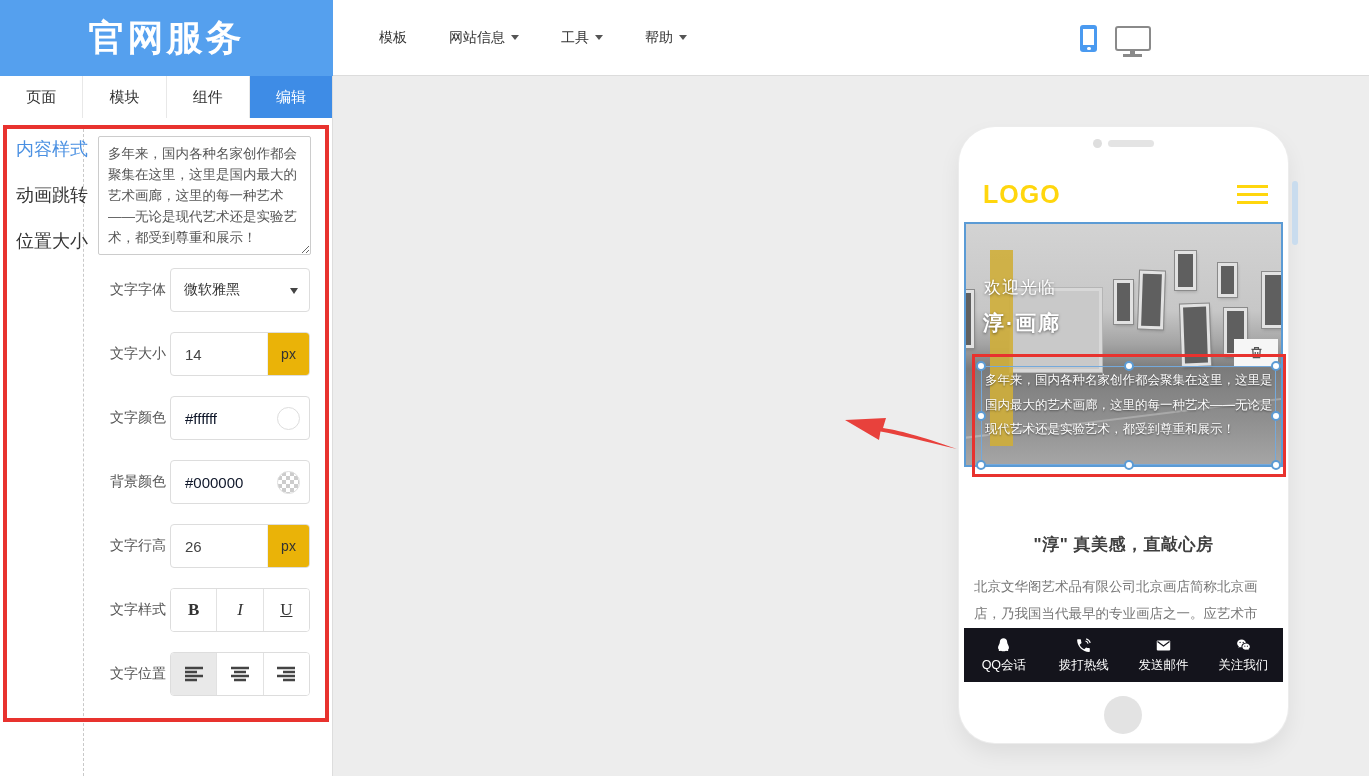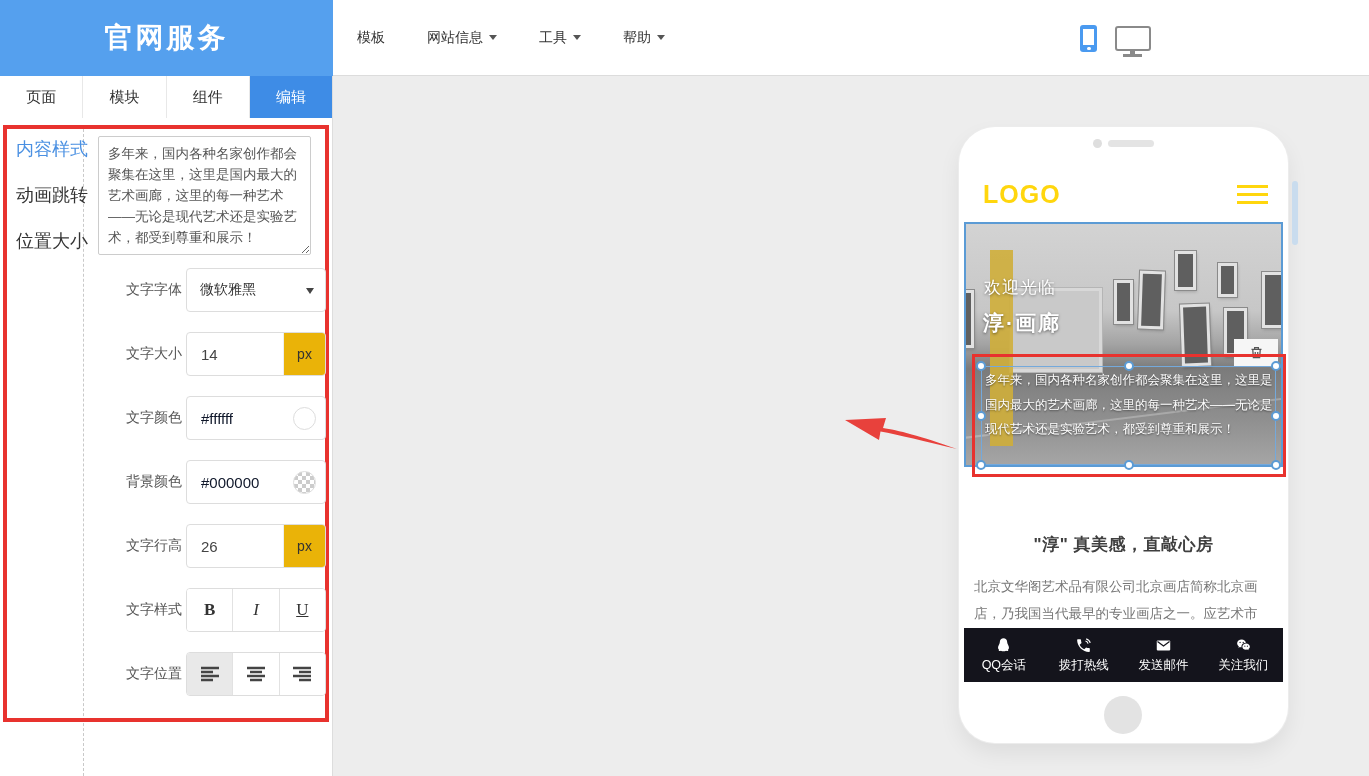--- a/index.html
+++ b/index.html
@@ -3,24 +3,24 @@
 <meta charset="utf-8">
 <style>
   * { margin:0; padding:0; box-sizing:border-box; }
   html,body { background:#fff; }
   body { font-family:"Liberation Sans","DejaVu Sans",sans-serif; }
   #app { position:relative; width:1369px; height:776px; overflow:hidden; background:#fff; }
 
   
   .brand-bar { position:absolute; left:0; top:0; width:333px; height:76px; background:#55a0ee;
     display:flex; align-items:center; justify-content:center; }
-  .brand-bar .brand { color:#fff; font-size:28px; font-weight:700; letter-spacing:3px; }
+  .brand-bar .brand { color:#fff; font-size:36px; font-weight:700; letter-spacing:3px; }
   .top-nav { position:absolute; left:333px; top:0; width:1036px; height:76px; background:#fff;
     border-bottom:1px solid #dcdcdc; display:flex; align-items:center; }
-  .nav-items { display:flex; align-items:center; gap:42px; padding-left:24px; }
+  .nav-items { display:flex; align-items:center; gap:42px; padding-left:46px; }
   .nav-item { display:flex; align-items:center; gap:6px; font-size:14px; color:#333; cursor:pointer; }
   .caret { width:0; height:0; border-left:4px solid transparent; border-right:4px solid transparent;
     border-top:5px solid #555; }
   .device-icons { position:absolute; right:218px; top:0; height:76px; display:flex; align-items:center; gap:18px; }
   .phone-ico { width:17px; height:27px; background:#4a9af0; border-radius:3px; position:relative; }
   .phone-ico::before { content:""; position:absolute; left:3px; top:4px; width:11px; height:16px; background:#fff; }
   .phone-ico::after { content:""; position:absolute; left:6.5px; bottom:2px; width:4px; height:2.5px; background:#fff; border-radius:2px; }
   .monitor-ico { width:36px; height:25px; border:2.5px solid #8a8a8a; border-radius:3px; position:relative; background:#fff; }
   .monitor-ico::before { content:""; position:absolute; left:13px; top:21px; width:5px; height:6px; background:#8a8a8a; }
   .monitor-ico::after { content:""; position:absolute; left:6px; top:26px; width:19px; height:3px; background:#8a8a8a; }
@@ -34,21 +34,21 @@
   .dashed-sep { position:absolute; left:83px; top:53px; height:647px; border-left:1px dashed #c9c9c9; }
 
   .red-box { position:absolute; left:3px; top:49px; width:326px; height:597px; border:4px solid #e8322e; }
   .section-label { position:absolute; left:9px; font-size:18px; color:#333; cursor:pointer; }
   .section-label.active { color:#4a90e2; }
 
   .content-textarea { position:absolute; left:91px; top:7px; width:213px; height:119px;
     border:1px solid #ccc; border-radius:2px; font-family:"Liberation Sans","DejaVu Sans",sans-serif;
     font-size:13.5px; line-height:21px; color:#555; padding:6px 9px; resize:both; overflow:hidden; background:#fff; }
 
-  .f-row { position:absolute; left:16px; width:272px; height:44px; }
+  .f-row { position:absolute; left:0; width:272px; height:44px; }
   .f-label { position:absolute; left:103px; top:13px; font-size:14px; color:#555; }
   .f-ctrl { position:absolute; left:163px; top:0; width:140px; height:44px; border:1px solid #ddd;
     border-radius:4px; background:#fff; display:flex; align-items:center; }
   .select-box { padding-left:13px; font-size:14px; color:#333; cursor:pointer; position:relative; }
   .select-box .sel-caret { position:absolute; right:11px; top:19px; width:0; height:0;
     border-left:4.5px solid transparent; border-right:4.5px solid transparent; border-top:6px solid #444; }
   .unit-input input { border:none; outline:none; width:96px; height:100%; padding-left:14px;
     font-size:15px; color:#444; font-family:inherit; background:transparent; }
   .unit-addon { width:42px; height:100%; background:#eab308; border-left:1px solid #eee;
     border-radius:0 3px 3px 0; display:flex; align-items:center; justify-content:center; font-size:14px; color:#333; }

